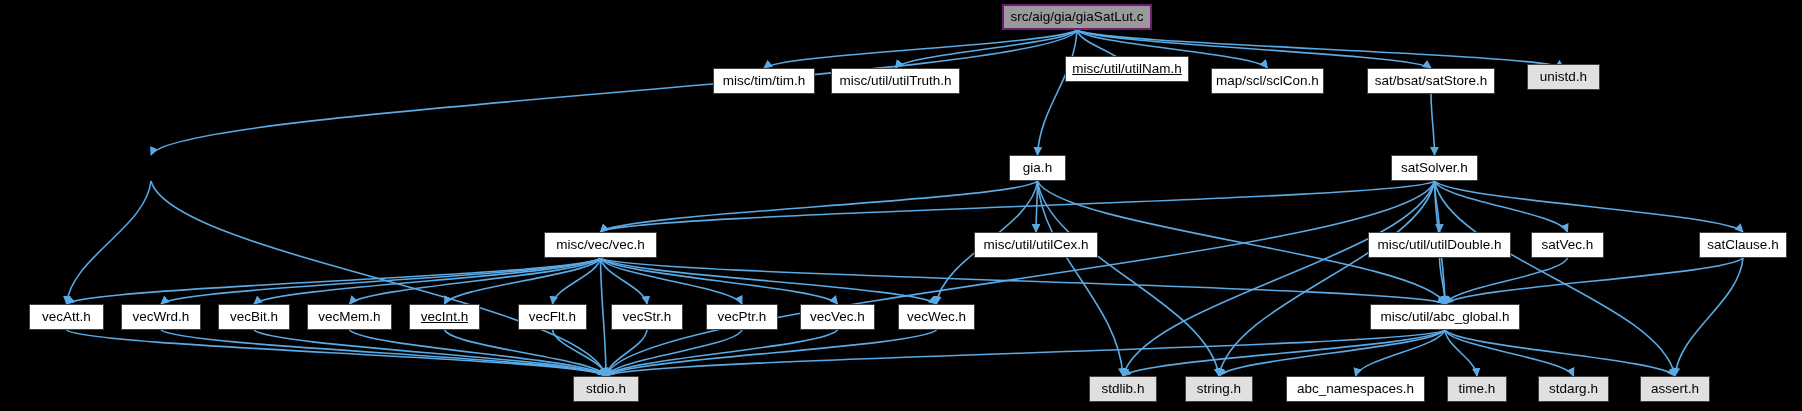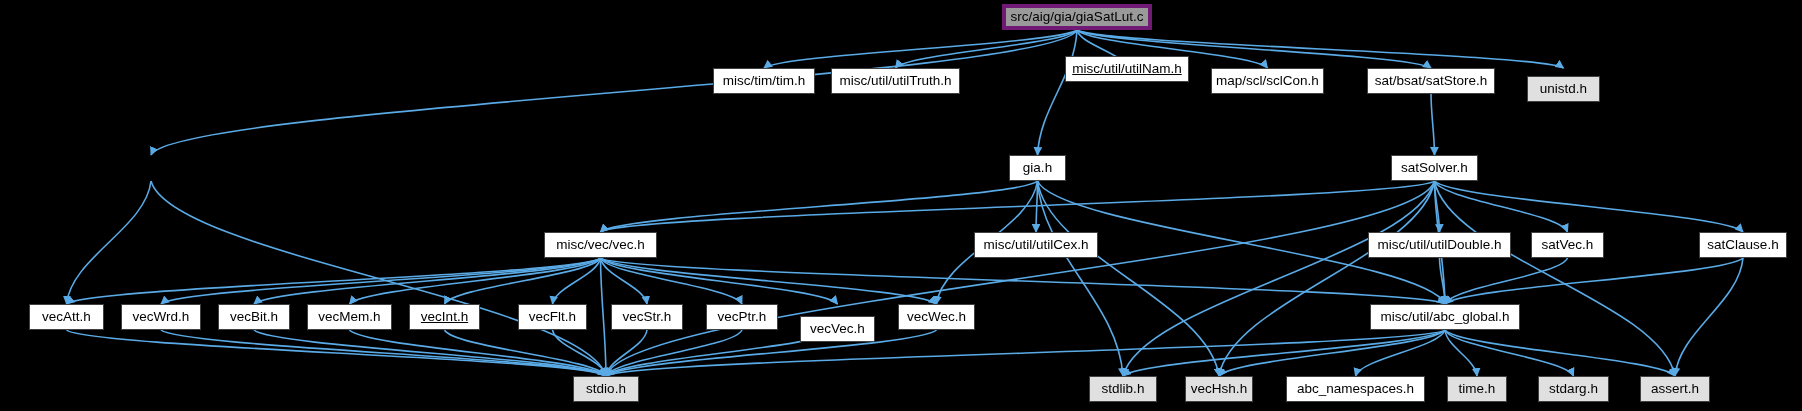--- a/index.html
+++ b/index.html
@@ -4,21 +4,21 @@
 <style>
   html,body{margin:0;padding:0;background:#000;}
   #page{position:relative;width:1802px;height:411px;background:#000;overflow:hidden;
         font-family:"Liberation Sans", sans-serif;}
   #edges{position:absolute;left:0;top:0;width:1802px;height:411px;}
   .node{position:absolute;box-sizing:border-box;border:1px solid #404040;
         background:#fff;color:#000;font-size:13.5px;line-height:1;
         display:flex;align-items:center;justify-content:center;white-space:nowrap;
         height:26px;z-index:5;}
   .node.sys{background:#e0e0e0;}
-  .node.root{background:#9a9a9a;border:4px solid #701a75;}
+  .node.root{background:#9a9a9a;border:2px solid #701a75;}
 </style>
 </head>
 <body>
 
 <div id="page">
   <svg id="edges" viewBox="0 0 1802 411" xmlns="http://www.w3.org/2000/svg">
       <defs>
         <marker id="ah" viewBox="0 0 10 10" refX="9" refY="5" markerWidth="5.5" markerHeight="5.5" orient="auto-start-reverse">
           <path d="M 0 0 L 10 5 L 0 10 z" fill="#5aaae6"></path>
         </marker>
@@ -94,21 +94,21 @@
     </div>
     <div class="node" style="left: 1065px; top: 56px; width: 124px; text-decoration: underline;">
       <span>misc/util/utilNam.h</span>
     </div>
     <div class="node" style="left: 1211px; top: 68px; width: 113px;">
       <span>map/scl/sclCon.h</span>
     </div>
     <div class="node" style="left: 1367px; top: 68px; width: 128px;">
       <span>sat/bsat/satStore.h</span>
     </div>
-    <div class="node sys" style="left: 1527px; top: 76px; width: 73px;">
+    <div class="node sys" style="left: 1527px; top: 64px; width: 73px;">
       <span>unistd.h</span>
     </div>
     <div class="node" style="left: 1009px; top: 155px; width: 57px;">
       <span>gia.h</span>
     </div>
     <div class="node" style="left: 1391px; top: 155px; width: 87px;">
       <span>satSolver.h</span>
     </div>
     <div class="node" style="left: 544px; top: 232px; width: 113px;">
       <span>misc/vec/vec.h</span>
@@ -142,37 +142,37 @@
     </div>
     <div class="node" style="left: 518px; top: 304px; width: 69px;">
       <span>vecFlt.h</span>
     </div>
     <div class="node" style="left: 611px; top: 304px; width: 72px;">
       <span>vecStr.h</span>
     </div>
     <div class="node" style="left: 706px; top: 304px; width: 72px;">
       <span>vecPtr.h</span>
     </div>
-    <div class="node" style="left: 800px; top: 316px; width: 75px;">
+    <div class="node" style="left: 800px; top: 304px; width: 75px;">
       <span>vecVec.h</span>
     </div>
     <div class="node" style="left: 898px; top: 304px; width: 77px;">
       <span>vecWec.h</span>
     </div>
     <div class="node" style="left: 1370px; top: 304px; width: 150px;">
       <span>misc/util/abc_global.h</span>
     </div>
     <div class="node sys" style="left: 573px; top: 376px; width: 66px;">
       <span>stdio.h</span>
     </div>
     <div class="node sys" style="left: 1089px; top: 376px; width: 68px;">
       <span>stdlib.h</span>
     </div>
     <div class="node sys" style="left: 1185px; top: 376px; width: 68px;">
-      <span>vecHsh.h</span>
+      <span>string.h</span>
     </div>
     <div class="node" style="left: 1286px; top: 376px; width: 139px;">
       <span>abc_namespaces.h</span>
     </div>
     <div class="node sys" style="left: 1447px; top: 376px; width: 60px;">
       <span>time.h</span>
     </div>
     <div class="node sys" style="left: 1538px; top: 376px; width: 71px;">
       <span>stdarg.h</span>
     </div>

